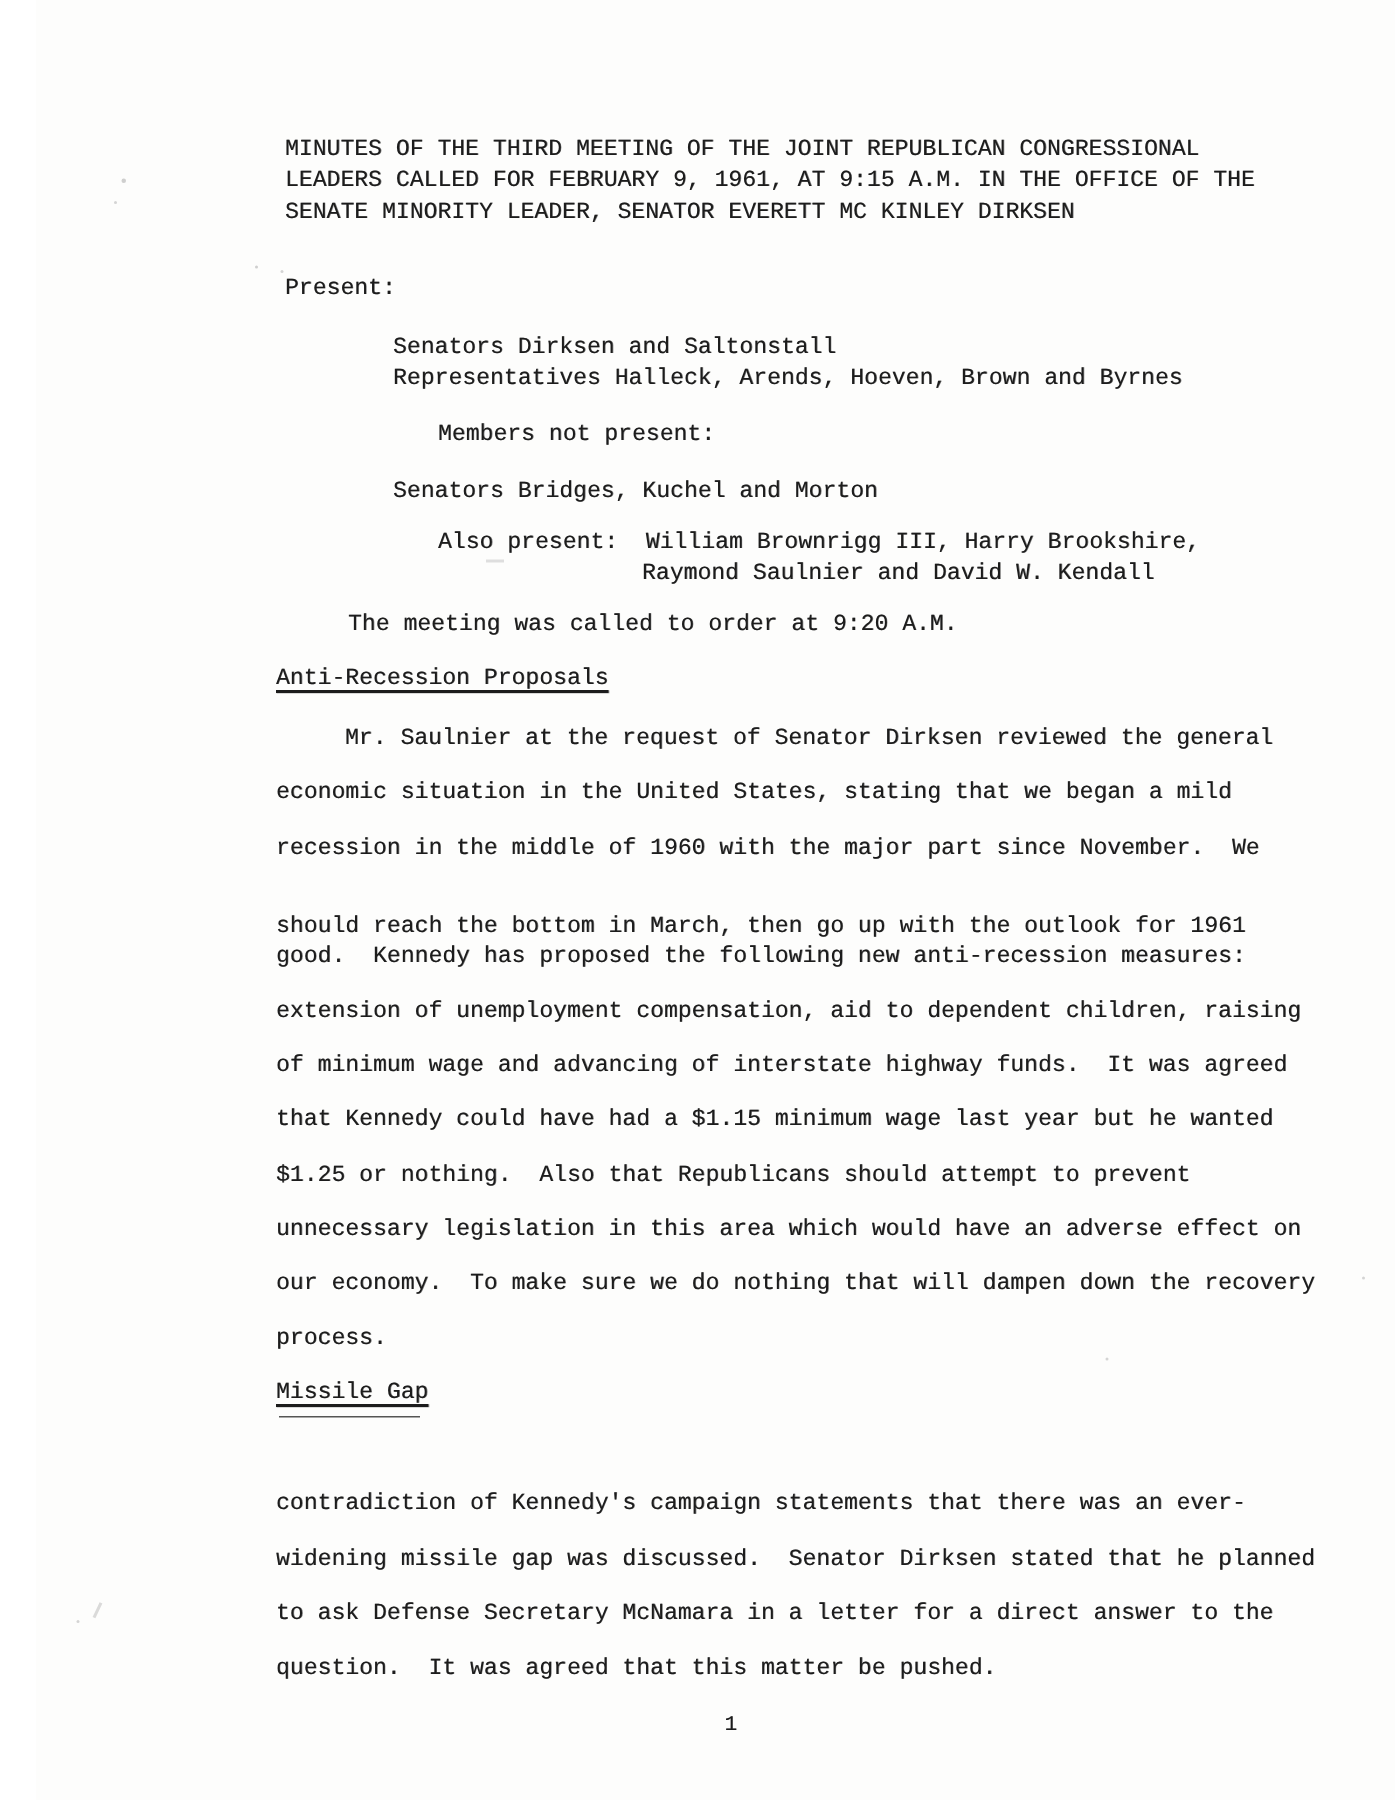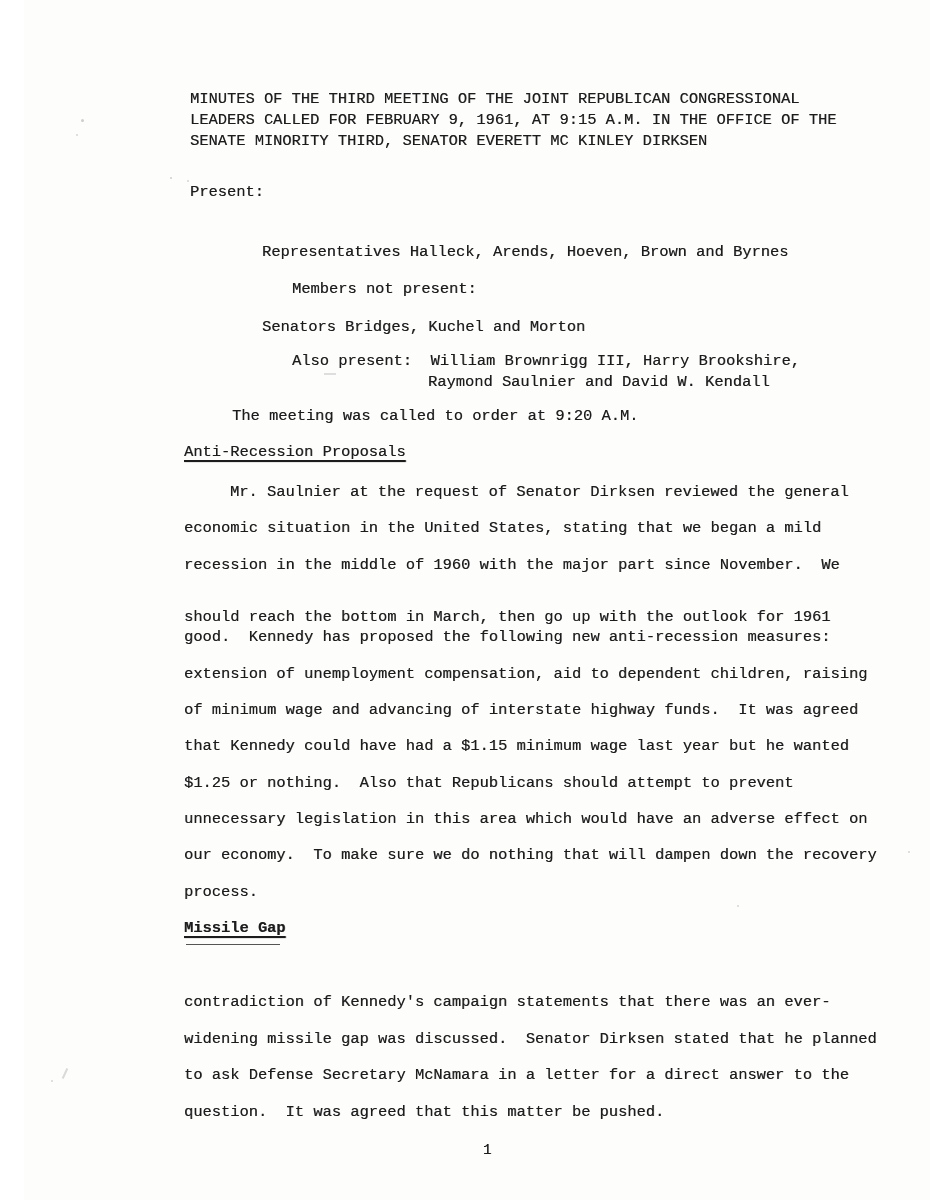--- a/index.html
+++ b/index.html
@@ -26,21 +26,20 @@
   }
   .heading-underline {
     text-decoration: underline;
     text-decoration-thickness: 1.8px;
     text-underline-offset: 4px;
   }
   .heading-double {
     text-decoration: underline;
     text-decoration-thickness: 1.8px;
     text-underline-offset: 4px;
-    font-weight: bold;
   }
   .heading-double::after {
     content: "";
     position: absolute;
     left: 2px;
     right: 6px;
     bottom: -7px;
     border-bottom: 1.4px solid rgba(28,28,28,0.75);
   }
   .speck {
@@ -53,23 +52,24 @@
     background: #999;
   }
 </style>
 </head>
 <body>
 
 <div class="page">
 
   <div class="line" style="left:166px; top:90px">MINUTES OF THE THIRD MEETING OF THE JOINT REPUBLICAN CONGRESSIONAL</div>
   <div class="line" style="left:166px; top:111px">LEADERS CALLED FOR FEBRUARY 9, 1961, AT 9:15 A.M. IN THE OFFICE OF THE</div>
-  <div class="line" style="left:166px; top:132px">SENATE MINORITY THIRD, SENATOR EVERETT MC KINLEY DIRKSEN</div>
+  <div class="line" style="left:166px; top:132px">SENATE MINORITY LEADER, SENATOR EVERETT MC KINLEY DIRKSEN</div>
 
   <div class="line" style="left:166px; top:183px">Present:</div>
+  <div class="line" style="left:238px; top:222px">Senators Dirksen and Saltonstall</div>
   <div class="line" style="left:238px; top:243px">Representatives Halleck, Arends, Hoeven, Brown and Byrnes</div>
   <div class="line" style="left:268px; top:280px">Members not present:</div>
   <div class="line" style="left:268px; top:352px">Also present:  William Brownrigg III, Harry Brookshire,</div>
   <div class="line" style="left:238px; top:318px">Senators Bridges, Kuchel and Morton</div>
   <div class="line" style="left:404px; top:373px">Raymond Saulnier and David W. Kendall</div>
 
   <div class="line" style="left:208px; top:407px">The meeting was called to order at 9:20 A.M.</div>
 
   <div class="line heading-underline" style="left:160px; top:443px">Anti-Recession Proposals</div>
   <div class="line" style="left:206px; top:483px">Mr. Saulnier at the request of Senator Dirksen reviewed the general</div>

